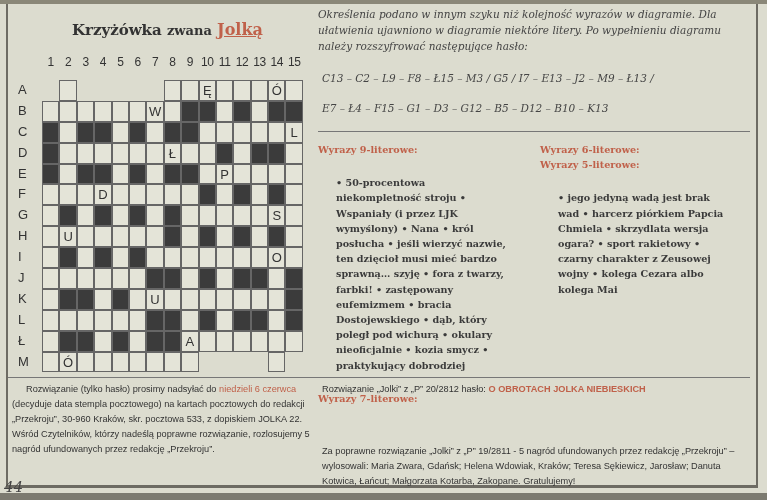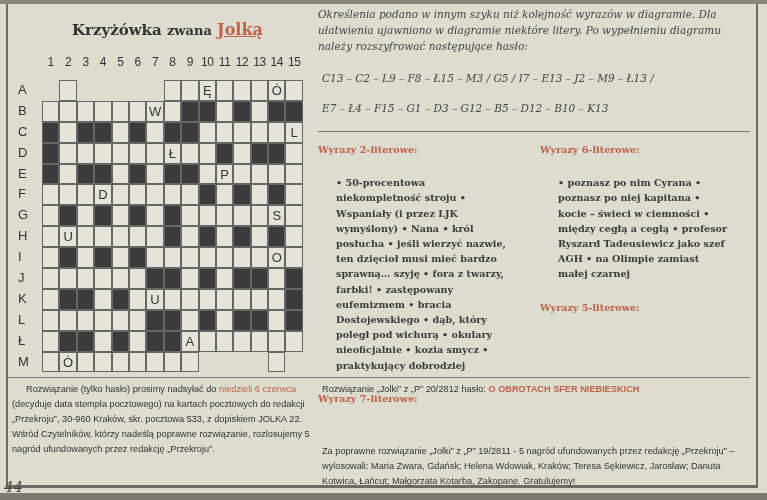--- a/index.html
+++ b/index.html
@@ -287,31 +287,31 @@
     <div class="cell o"></div>
   </div>
 
 <div class="intro">Określenia podano w innym szyku niż kolejność wyrazów w diagramie. Dla ułatwienia ujawniono w diagramie niektóre litery. Po wypełnieniu diagramu należy rozszyfrować następujące hasło:</div>
 <div class="code" style="top:72px;">C13 – C2 – L9 – F8 – Ł15 – M3 / G5 / I7 – E13 – J2 – M9 – Ł13 /</div>
 <div class="code" style="top:102px;">E7 – Ł4 – F15 – G1 – D3 – G12 – B5 – D12 – B10 – K13</div>
 
 <div class="rule" style="left:318px;top:131px;width:432px;"></div>
 
 <div class="clues" style="left:318px;top:142px;width:212px;">
-  <h4>Wyrazy 2-literowe:</h4>
+  <h4>Wyrazy 9-literowe:</h4>
   <p>• 50-procentowa niekompletność stroju • Wspaniały (i przez LJK wymyślony) • Nana • król posłucha • jeśli wierzyć nazwie, ten dzięcioł musi mieć bardzo sprawną… szyję • fora z twarzy, farbki! • zastępowany eufemizmem • bracia Dostojewskiego • dąb, który poległ pod wichurą • okulary nieoficjalnie • kozia smycz • praktykujący dobrodziej</p>
   <h4>Wyrazy 7-literowe:</h4>
 </div>
 <div class="clues" style="left:540px;top:142px;width:208px;">
   <h4>Wyrazy 6-literowe:</h4>
-  <p>• poznasz po nim Cyrana • poznasz po niej kapitana • kocie – świeci w ciemności • między cegłą a cegłą • profesor Ryszard Tadeusiewicz jako szef AGH • na Olimpie zamiast małej czarnej</p>
   <h4>Wyrazy 5-literowe:</h4>
+  <p>• jego jedyną wadą jest brak wad • harcerz piórkiem Papcia Chmiela • skrzydlata wersja ogara? • sport rakietowy • czarny charakter z Zeusowej wojny • kolega Cezara albo kolega Mai</p>
 </div>
 
 <div class="rule" style="left:8px;top:377px;width:742px;"></div>
 
 <div class="foot" style="left:12px;top:382px;width:300px;text-indent:14px;"><span>Rozwiązanie (tylko hasło) prosimy nadsyłać do </span><span class="hl">niedzieli 6 czerwca</span><span> (decyduje data stempla pocztowego) na kartach pocztowych do redakcji „Przekroju”, 30-960 Kraków, skr. pocztowa 533, z dopiskiem JOLKA 22. Wśród Czytelników, którzy nadeślą poprawne rozwiązanie, rozlosujemy 5 nagród ufundowanych przez redakcję „Przekroju”.</span></div>
 
-<div class="foot" style="left:322px;top:382px;width:428px;"><span>Rozwiązanie „Jolki” z „P” 20/2812 hasło: </span><span class="hlb">O OBROTACH SFER NIEBIESKICH</span></div>
+<div class="foot" style="left:322px;top:382px;width:428px;"><span>Rozwiązanie „Jolki” z „P” 20/2812 hasło: </span><span class="hlb">O OBROTACH JOLKA NIEBIESKICH</span></div>
 <div class="foot" style="left:322px;top:412px;width:428px;margin-top:32px;">Za poprawne rozwiązanie „Jolki” z „P” 19/2811 - 5 nagród ufundowanych przez redakcję „Przekroju” – wylosowali: Maria Zwara, Gdańsk; Helena Wdowiak, Kraków; Teresa Sękiewicz, Jarosław; Danuta Kotwica, Łańcut; Małgorzata Kotarba, Zakopane. Gratulujemy!</div>
 
 <div class="pagenum">44</div>
 <div class="bottombar"></div>
 
 </body></html>

